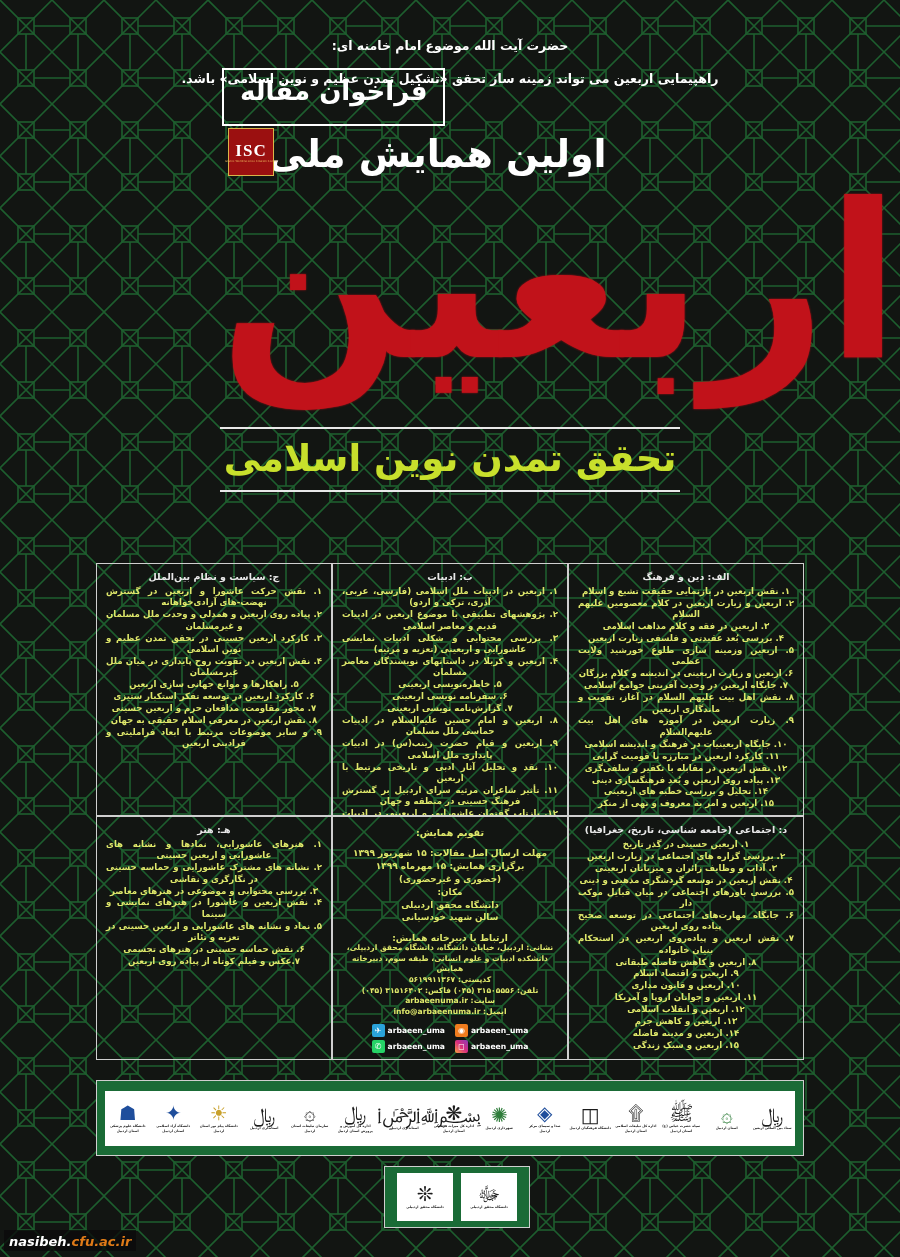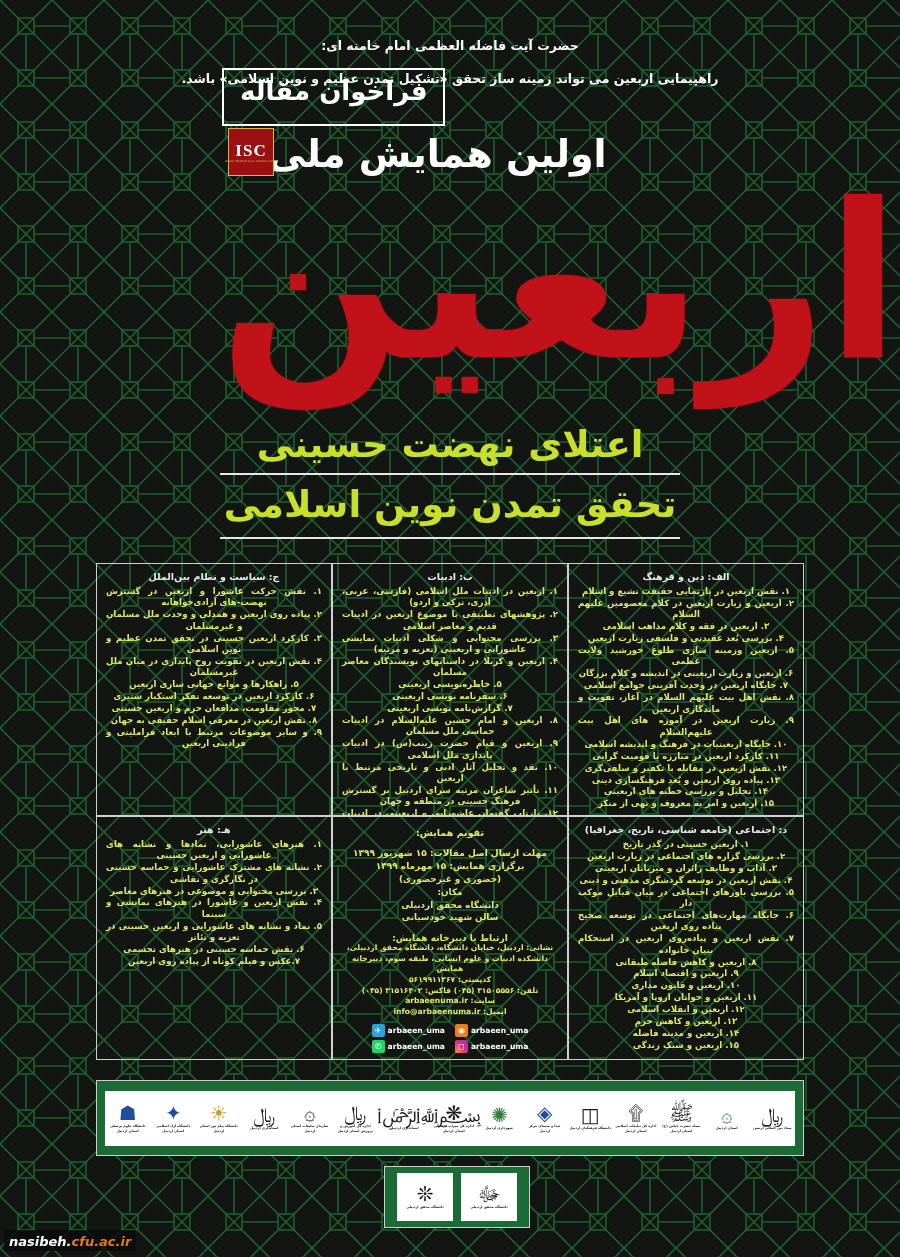--- a/index.html
+++ b/index.html
@@ -381,41 +381,40 @@
           <rect x="70" y="18" width="16" height="16"></rect>
           <rect x="18" y="70" width="16" height="16"></rect>
           <path d="M34,26 L70,26 M34,78 L70,78 M26,34 L26,70 M78,34 L78,70"></path>
         </g>
       </pattern>
     </defs>
     <rect width="900" height="1257" fill="url(#tile)"></rect>
   </svg>
 
   <div class="quote-block">
-    <div class="quote-attrib">حضرت آیت فاضله العظمی امام خامنه ای:</div>
+    <div class="quote-attrib">حضرت آیت الله موضوع امام خامنه ای:</div>
     <div class="quote-text">راهپیمایی اربعین می تواند زمینه ساز تحقق «تشکیل تمدن عظیم و نوین اسلامی» باشد.</div>
   </div>
 
   <div class="arbaeen-art">
     <div class="arbaeen-word">اربعین</div>
   </div>
 
   <div class="cfp-box">
     <span>فراخوان مقاله</span>
   </div>
 
   <div class="isc-logo">
     <div class="isc-main">ISC</div>
     <div class="isc-sub">Islamic World Science Citation Center</div>
   </div>
 
   <div class="rank-title">اولین همایش ملی</div>
 
   <div class="subtitle-wrap">
-    <div class="subtitle-line">اعتلای نهضت حسینی</div>
     <div class="subtitle-rule"></div>
     <div class="subtitle-line">تحقق تمدن نوین اسلامی</div>
     <div class="subtitle-rule bottom"></div>
   </div>
 
   <div class="grid">
 
     <div class="cell">
       <div class="cell-head">الف: دین و فرهنگ</div>
       <ul class="topic-list">

